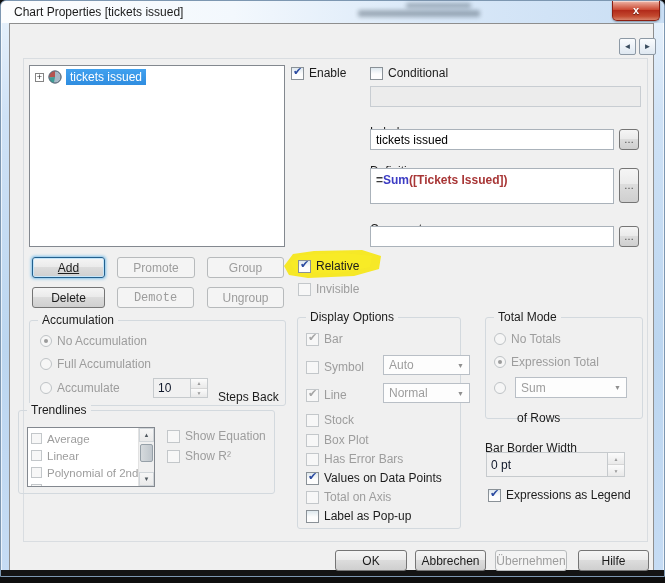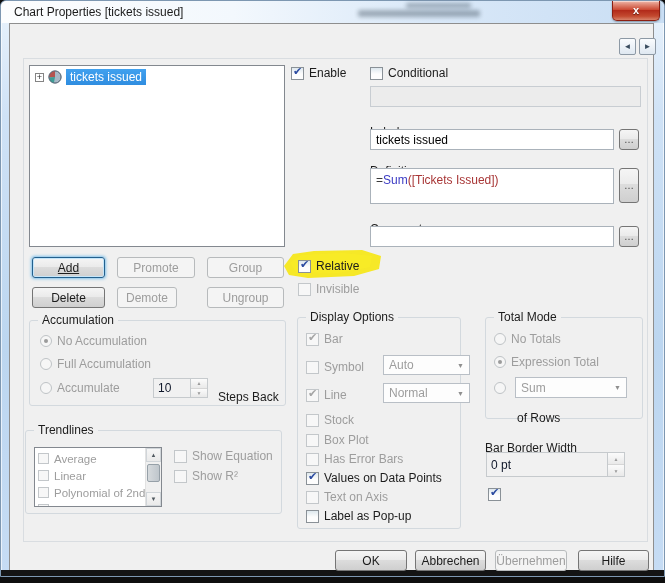--- a/index.html
+++ b/index.html
@@ -124,21 +124,21 @@
             <circle cx="7" cy="7" r="6.1" fill="none" stroke="#5a6b7a" stroke-width="0.8"></circle>
           </svg>
           <span class="sel-label">tickets issued</span>
         </div>
       </div>
 
       <div class="btn focus" style="left:22px;top:233px;width:73px;height:21px;z-index:2;">Add</div>
       <div class="btn dis" style="left:107px;top:233px;width:78px;height:21px;z-index:2;">Promote</div>
       <div class="btn dis" style="left:197px;top:233px;width:77px;height:21px;z-index:2;">Group</div>
       <div class="btn" style="left:22px;top:263px;width:73px;height:21px;z-index:2;">Delete</div>
-      <div class="btn dis" style="left:107px;top:263px;width:60px;height:21px;z-index:2;">Demote</div>
+      <div class="btn dis" style="left:107px;top:263px;width:77px;height:21px;z-index:2;font-family:Liberation Mono, monospace;">Demote</div>
       <div class="btn dis" style="left:197px;top:263px;width:77px;height:21px;z-index:2;">Ungroup</div>
 
       <div class="grp" style="left:19px;top:296px;width:257px;height:86px;z-index:2;">
         <div class="grp-ttl">Accumulation</div>
         <div class="rb gray" style="left:10px;top:13px;">
           <span class="cir dis sel"></span>
           <span>No Accumulation</span>
         </div>
         <div class="rb gray" style="left:10px;top:36px;">
           <span class="cir dis"></span>
@@ -151,21 +151,21 @@
         <div class="spinner" style="left:123px;top:57px;width:55px;height:20px;">
           <div class="spin-val">10</div>
           <div class="spin-btns">
             <div>▲</div>
             <div>▼</div>
           </div>
         </div>
         <div class="cap" style="left:188px;top:60px;">Steps Back</div>
       </div>
 
-      <div class="grp" style="left:15px;top:386px;width:257px;height:84px;z-index:2;margin-top:20px;">
+      <div class="grp" style="left:8px;top:386px;width:257px;height:84px;z-index:2;">
         <div class="grp-ttl">Trendlines</div>
         <div class="lst" style="left:8px;top:16px;width:128px;height:60px;overflow:hidden;">
           <div style="padding-top:2px;">
             <div class="tl-row">
               <span class="box sm dis"></span>
               <span>Average</span>
             </div>
             <div class="tl-row">
               <span class="box sm dis"></span>
               <span>Linear</span>
@@ -215,21 +215,21 @@
       <div class="cap" style="left:360px;top:92px;z-index:2;">Label</div>
       <div class="inp" style="left:360px;top:105px;width:244px;height:21px;z-index:2;">
         <span>tickets issued</span>
       </div>
       <div class="btn mini" style="left:609px;top:105px;width:20px;height:21px;z-index:2;">
         <span>…</span>
       </div>
 
       <div class="cap" style="left:360px;top:131px;z-index:2;">Definition</div>
       <div class="inp multi" style="left:360px;top:144px;width:244px;height:36px;z-index:2;">
-        <span style="white-space:nowrap;">
+        <span style="white-space:nowrap;font-weight:bold;">
           <span class="syn-eq">=</span><span class="syn-fn">Sum</span><span class="syn-fld">([Tickets Issued])</span>
         </span>
       </div>
       <div class="btn mini" style="left:609px;top:144px;width:20px;height:35px;z-index:2;">
         <span>…</span>
       </div>
 
       <div class="cap" style="left:360px;top:189px;z-index:2;">Comment</div>
       <div class="inp" style="left:360px;top:202px;width:244px;height:21px;z-index:2;"></div>
       <div class="btn mini" style="left:609px;top:202px;width:20px;height:21px;z-index:2;">
@@ -290,21 +290,21 @@
           <span>Has Error Bars</span>
         </div>
         <div class="cb" style="left:8px;top:153px;">
           <span class="box">
               <span class="mk">✔</span>
             </span>
           <span>Values on Data Points</span>
         </div>
         <div class="cb gray" style="left:8px;top:172px;">
           <span class="box dis"></span>
-          <span>Text on Axis</span>
+          <span>Total on Axis</span>
         </div>
         <div class="cb" style="left:8px;top:191px;">
           <span class="box"></span>
           <span>Label as Pop-up</span>
         </div>
       </div>
 
       <div class="grp" style="left:475px;top:293px;width:158px;height:102px;z-index:2;">
         <div class="grp-ttl">Total Mode</div>
         <div class="rb gray" style="left:8px;top:14px;">
@@ -331,20 +331,21 @@
         <div class="spin-btns">
           <div>▲</div>
           <div>▼</div>
         </div>
       </div>
 
       <div class="cb" style="left:478px;top:464px;z-index:2;">
         <span class="box">
             <span class="mk">✔</span>
           </span>
+        <span>Expressions as Legend</span>
       </div>
 
       <div class="btn" style="left:325px;top:526px;width:72px;height:21px;z-index:2;">OK</div>
       <div class="btn" style="left:405px;top:526px;width:71px;height:21px;z-index:2;">Abbrechen</div>
       <div class="btn dis" style="left:485px;top:526px;width:72px;height:21px;z-index:2;">Übernehmen</div>
       <div class="btn" style="left:568px;top:526px;width:71px;height:21px;z-index:2;">Hilfe</div>
     </div>
 
     <div class="bottom-dark"></div>
   </div>

